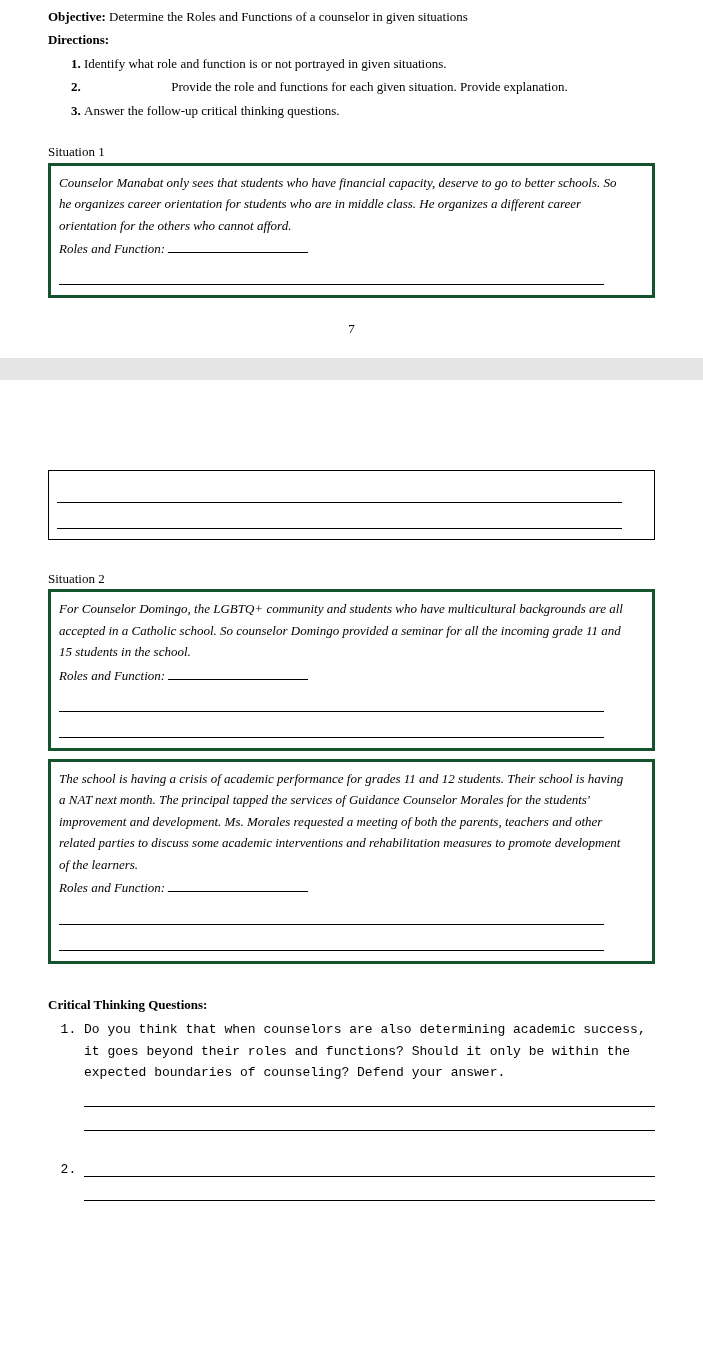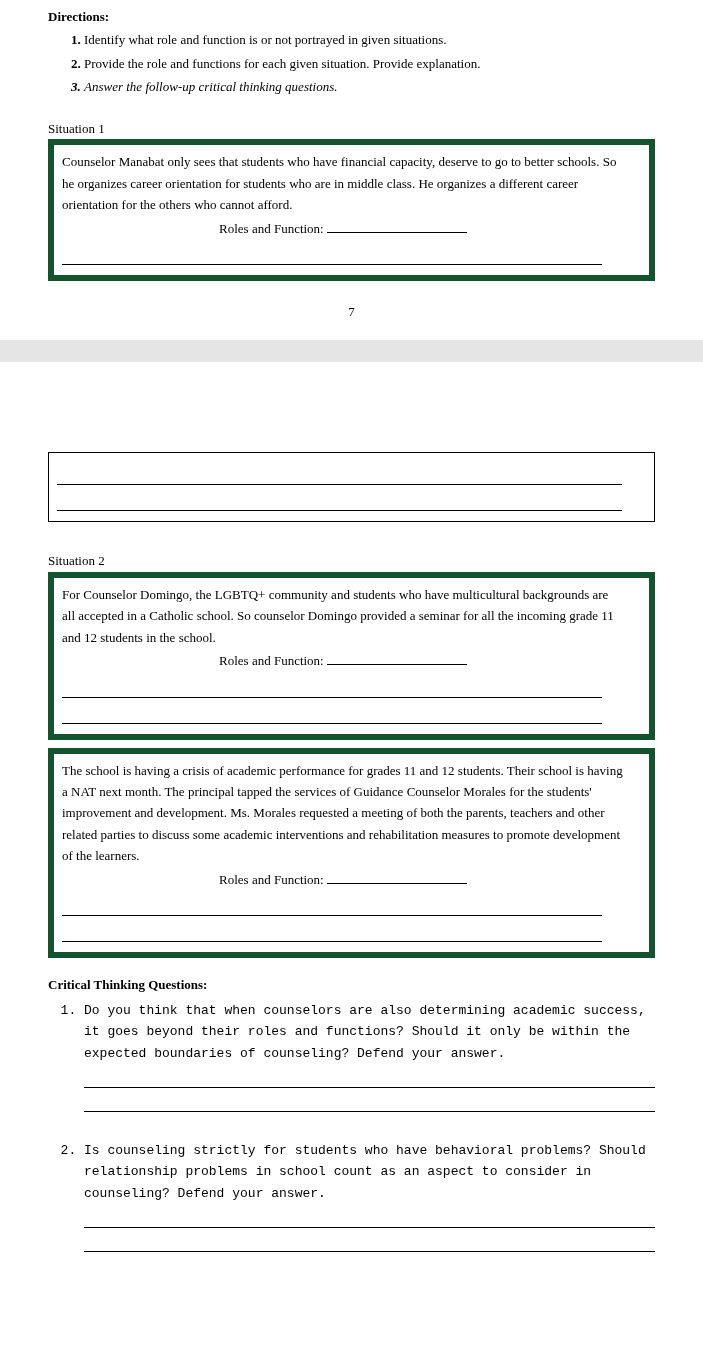--- a/index.html
+++ b/index.html
@@ -21,69 +21,73 @@
   .page2 {
     padding: 0 48px 20px 48px;
   }
   .obj-line { margin-bottom: 2px; }
   .bold { font-weight: bold; }
   .directions { margin-bottom: 2px; }
   .dir-list { margin-left: 36px; margin-bottom: 20px; }
   .dir-list li { margin-bottom: 2px; }
   .sit-title { margin-top: 10px; margin-bottom: 0; }
   .sit-box {
-    border: 6px solid #14532d;
+    border: 3px solid #14532d;
     padding: 6px 25px 10px 8px;
     margin-bottom: 8px;
+    font-style: italic;
   }
   .sit-text { margin-bottom: 2px; }
-  .rf-line { white-space: nowrap; text-align: center; }
+  .rf-line { white-space: nowrap; }
   .blank-short {
     display: inline-block;
     border-bottom: 1px solid #000;
     width: 140px;
     vertical-align: baseline;
   }
   .blank-long {
     display: block;
     border-bottom: 1px solid #000;
     height: 18px;
     margin-top: 8px;
     width: 96%;
   }
   .page-num { text-align: center; margin-top: 20px; font-size: 13px; }
   .lone-box {
     border: 1px solid #000;
     padding: 6px 8px 10px 8px;
     margin-bottom: 28px;
   }
-  .ctq-heading { font-weight: bold; margin-top: 16px; margin-bottom: 4px; }
+  .ctq-heading { font-weight: bold; margin-top: 30px; margin-bottom: 4px; }
   .ctq-list { margin-left: 36px; font-family: Liberation Mono, monospace; }
   .ctq-list li { margin-bottom: 28px; }
   .ctq-text { margin-bottom: 4px; }
   .ctq-blank {
     display: block;
     border-bottom: 1px solid #000;
     height: 18px;
     margin-top: 6px;
     width: 100%;
   }
 </style>
 <style>.dir-list li::marker{font-weight:bold;}</style></head>
 <body>
 
 <div class="page1">
 
+  <p class="obj-line">
+    <span class="bold">Objective:</span><span> Determine the Roles and Functions of a counselor in given situations</span>
+  </p>
 
   <p class="directions bold">Directions:</p>
 
   <ol class="dir-list">
     <li style="font-weight: normal;"><span class="bold"></span><span>Identify what role and function is or not portrayed in given situations.</span></li>
-    <li style="font-weight: normal;"><span class="bold"></span><span>Provide the role and functions for each given situation. Provide explanation.</span></li>
-    <li style="font-weight: normal; font-style: italic;"><span class="bold"></span><span>Answer the follow-up critical thinking questions.</span></li>
+    <li style="font-weight: normal; text-align: center;"><span class="bold"></span><span>Provide the role and functions for each given situation. Provide explanation.</span></li>
+    <li style="font-weight: normal;"><span class="bold"></span><span>Answer the follow-up critical thinking questions.</span></li>
   </ol>
 
   <p class="sit-title">Situation 1</p>
   <div class="sit-box">
     <p class="sit-text">Counselor Manabat only sees that students who have financial capacity, deserve to go to better schools. So he organizes career orientation for students who are in middle class. He organizes a different career orientation for the others who cannot afford.</p>
     <p class="rf-line">
       <span>Roles and Function:</span>
       <span class="blank-short"></span>
     </p>
     <span class="blank-long"></span>
@@ -96,21 +100,21 @@
 
 <div class="page2">
 
   <div class="lone-box">
     <span class="blank-long"></span>
     <span class="blank-long"></span>
   </div>
 
   <p class="sit-title">Situation 2</p>
   <div class="sit-box">
-    <p class="sit-text">For Counselor Domingo, the LGBTQ+ community and students who have multicultural backgrounds are all accepted in a Catholic school. So counselor Domingo provided a seminar for all the incoming grade 11 and 12 students in the school.</p>
+    <p class="sit-text">For Counselor Domingo, the LGBTQ+ community and students who have multicultural backgrounds are all accepted in a Catholic school. So counselor Domingo provided a seminar for all the incoming grade 11 and 15 students in the school.</p>
     <p class="rf-line">
       <span>Roles and Function:</span>
       <span class="blank-short"></span>
     </p>
     <span class="blank-long"></span>
     <span class="blank-long"></span>
   </div>
 
   <div class="sit-box">
     <p class="sit-text">The school is having a crisis of academic performance for grades 11 and 12 students. Their school is having a NAT next month. The principal tapped the services of Guidance Counselor Morales for the students' improvement and development. Ms. Morales requested a meeting of both the parents, teachers and other related parties to discuss some academic interventions and rehabilitation measures to promote development of the learners.</p>
@@ -123,19 +127,18 @@
   </div>
 
   <p class="ctq-heading">Critical Thinking Questions:</p>
   <ol class="ctq-list">
     <li>
       <p class="ctq-text">Do you think that when counselors are also determining academic success, it goes beyond their roles and functions? Should it only be within the expected boundaries of counseling? Defend your answer.</p>
       <span class="ctq-blank"></span>
       <span class="ctq-blank"></span>
     </li>
     <li>
-      <p class="ctq-text">Is counseling strictly for students who have behavioral problems? Should relationship problems in school count as an aspect to consider in counseling? Defend your answer.</p>
       <span class="ctq-blank"></span>
       <span class="ctq-blank"></span>
     </li>
   </ol>
 
 </div>
 
 </body></html>

